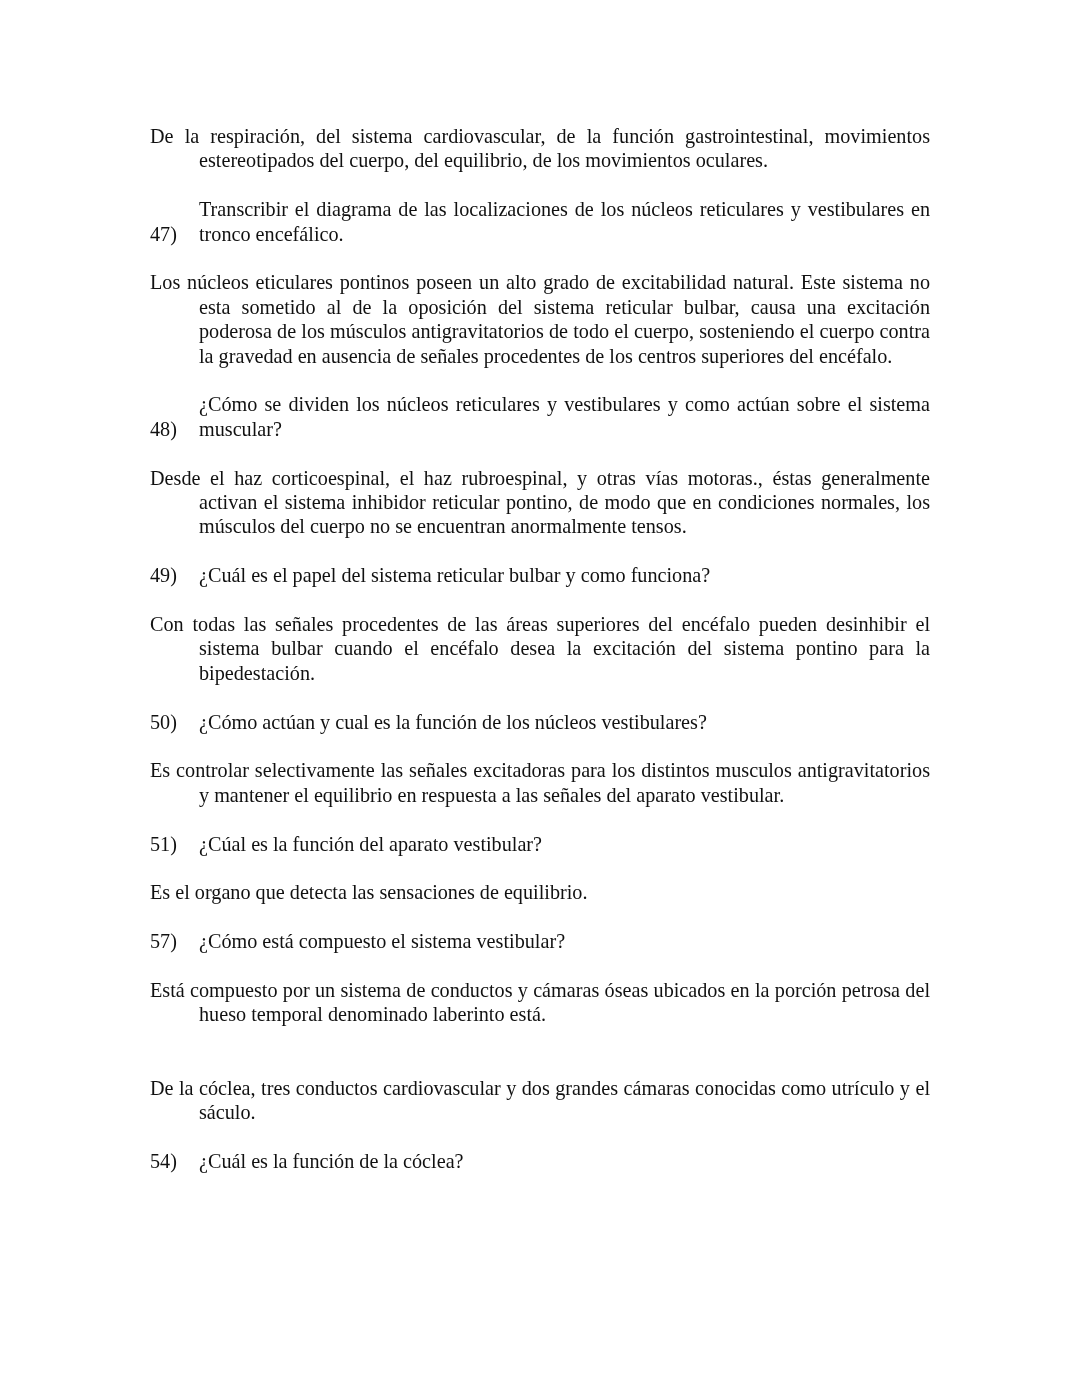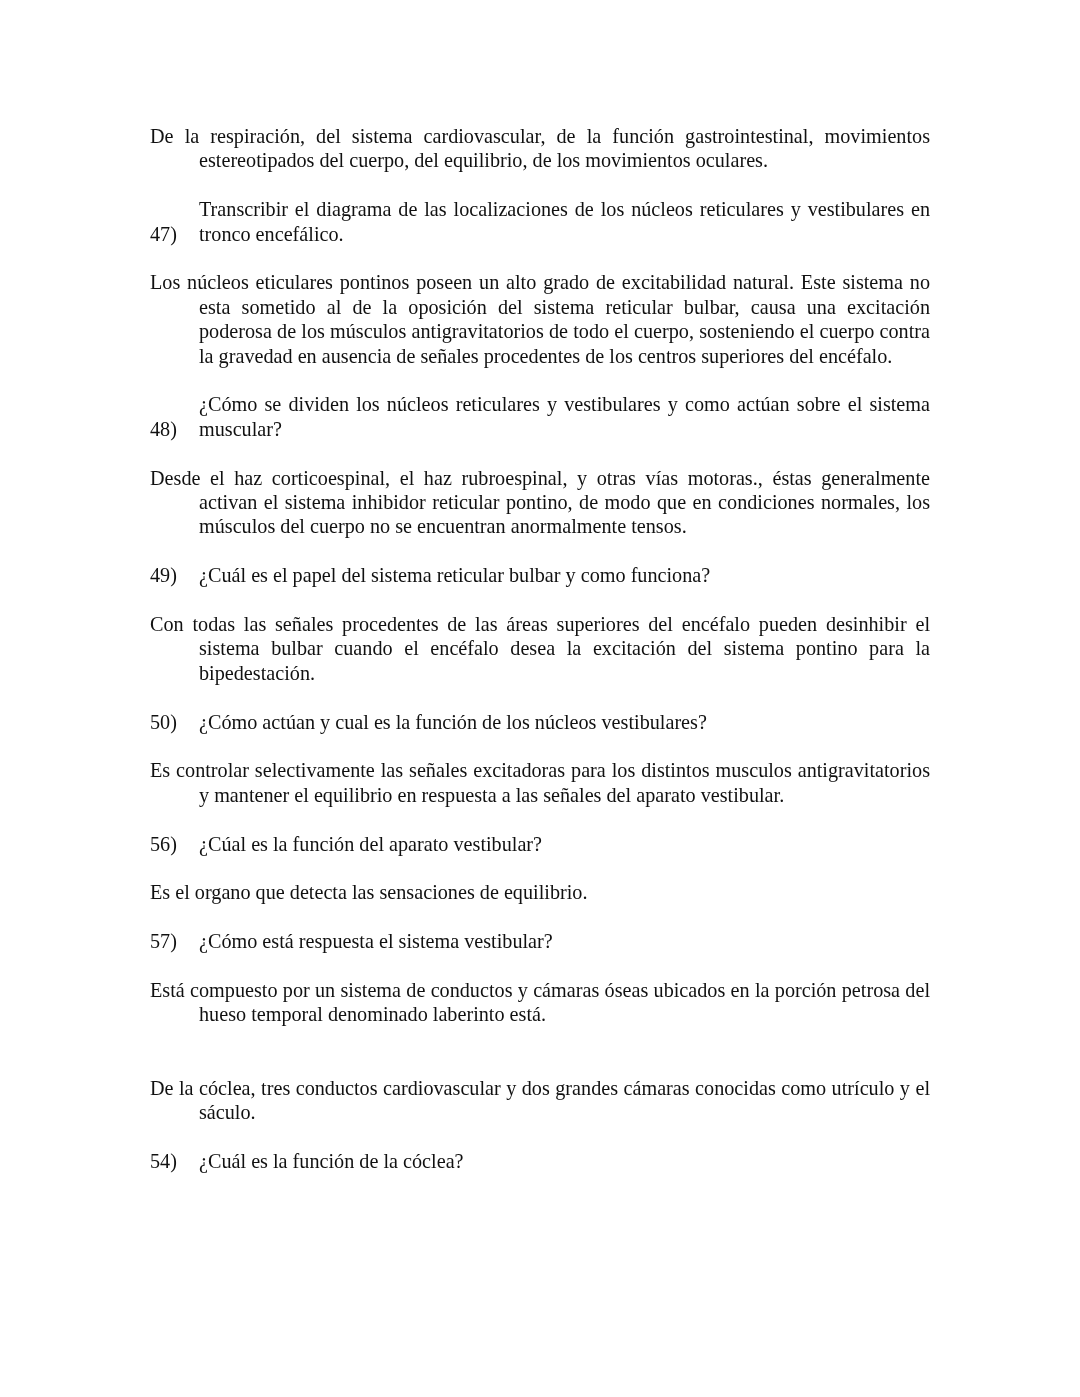--- a/index.html
+++ b/index.html
@@ -84,31 +84,31 @@
   <div class="block question">
     <span class="q-num">50)</span>
     <span class="q-text">¿Cómo actúan y cual es la función de los núcleos vestibulares?</span>
   </div>
   <div class="gap"></div>
 
   <p class="block answer">Es controlar selectivamente las señales excitadoras para los distintos musculos antigravitatorios y mantener el equilibrio en respuesta  a las señales  del aparato vestibular.</p>
   <div class="gap"></div>
 
   <div class="block question">
-    <span class="q-num">56)</span>
+    <span class="q-num">51)</span>
     <span class="q-text">¿Cúal es la función del aparato vestibular?</span>
   </div>
   <div class="gap"></div>
 
   <p class="block answer">Es el organo que detecta las sensaciones de equilibrio.</p>
   <div class="gap"></div>
 
   <div class="block question">
     <span class="q-num">57)</span>
-    <span class="q-text">¿Cómo está respuesta el sistema vestibular?</span>
+    <span class="q-text">¿Cómo está compuesto el sistema vestibular?</span>
   </div>
   <div class="gap"></div>
 
   <p class="block answer">Está compuesto por un sistema de conductos y cámaras óseas ubicados en la porción petrosa del hueso temporal denominado laberinto está.</p>
   <div class="gap"></div>
 
   <div class="gap"></div>
 
   <p class="block answer">De la cóclea, tres conductos cardiovascular y dos grandes cámaras conocidas como utrículo y el sáculo.</p>
   <div class="gap"></div>

